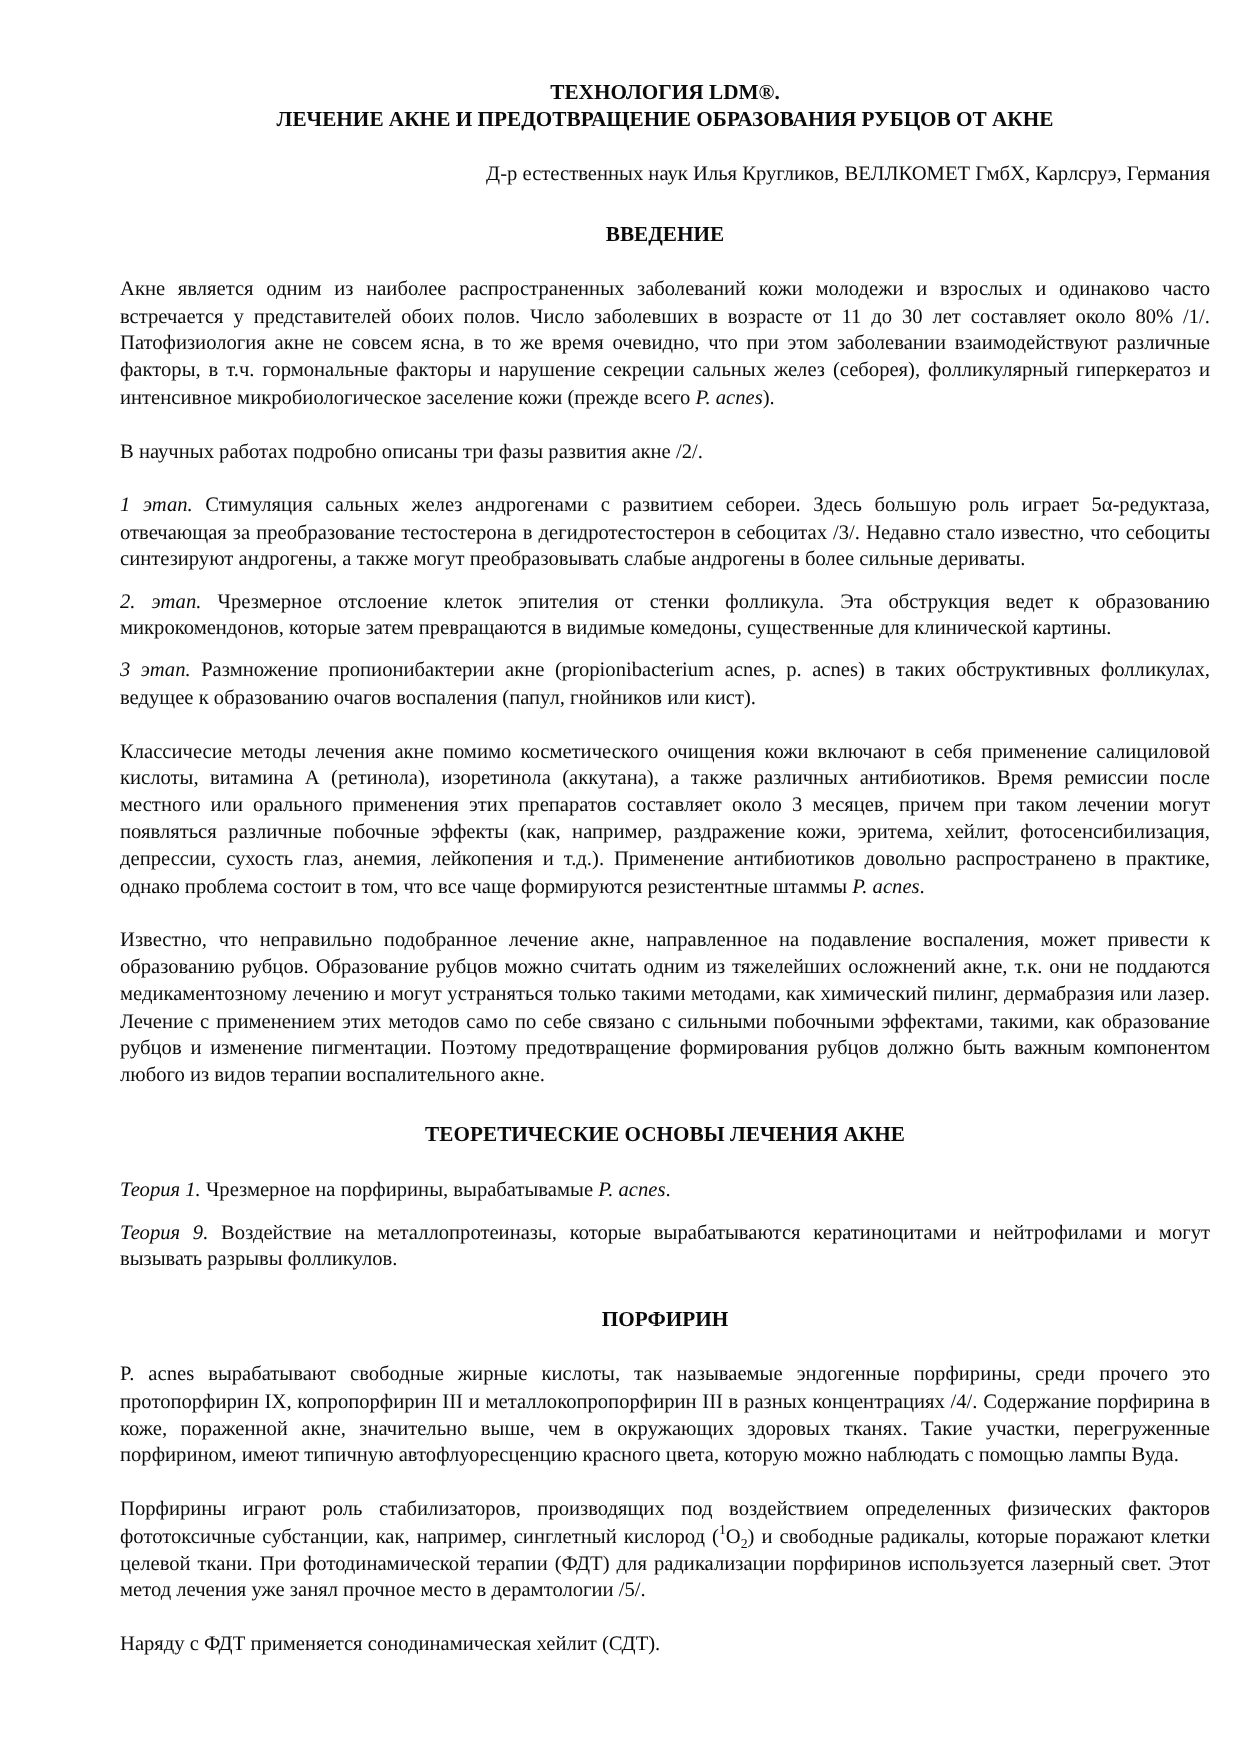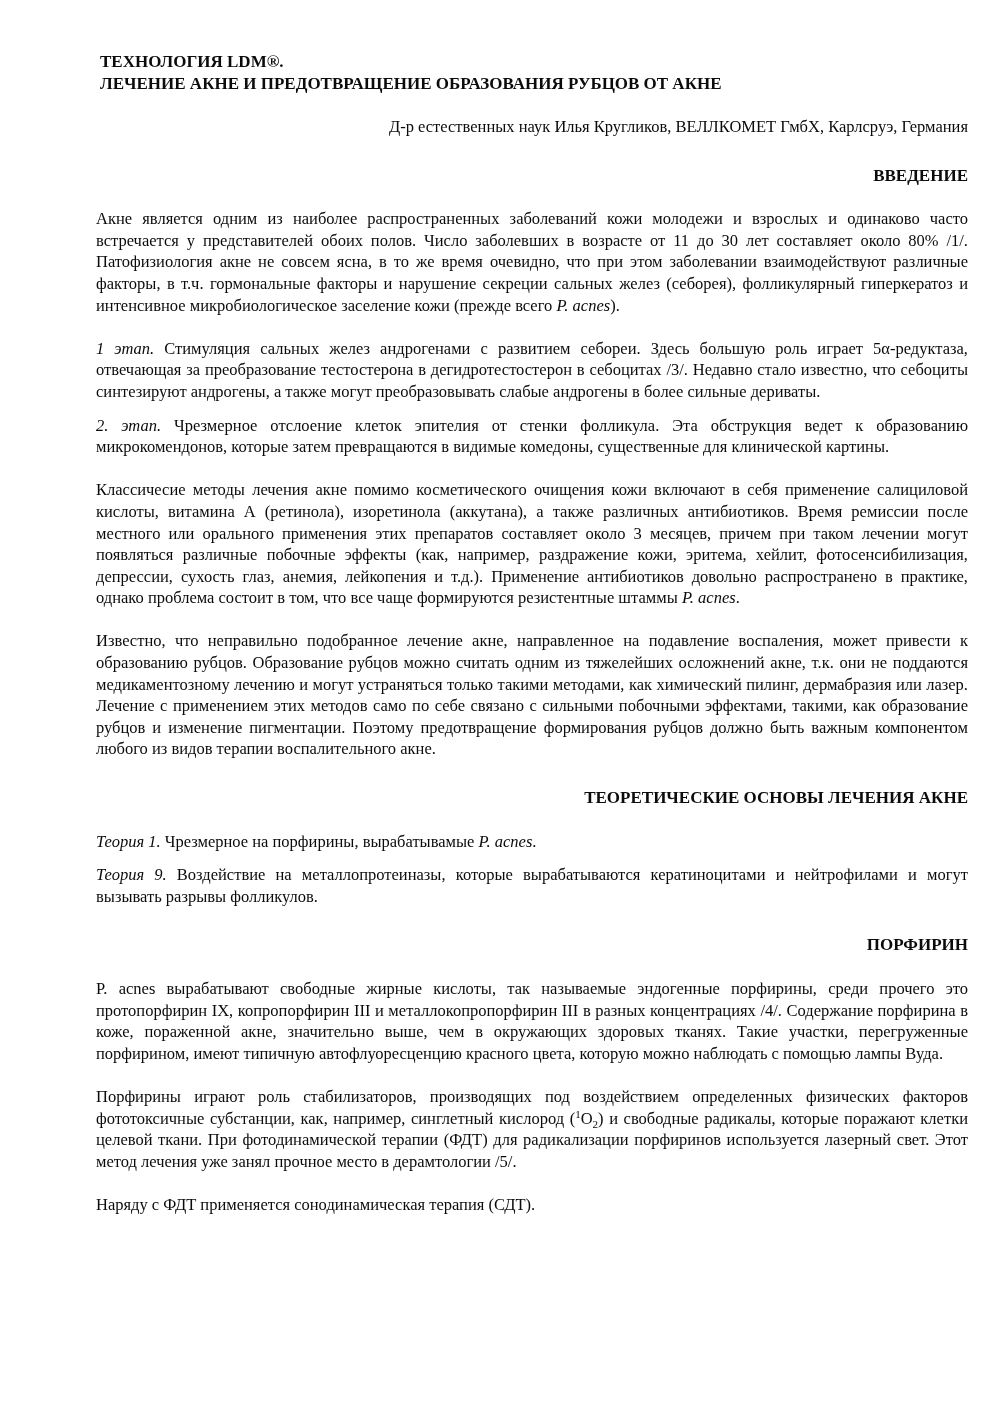--- a/index.html
+++ b/index.html
@@ -17,37 +17,37 @@
     width: 992px;
     height: 1403px;
     padding: 47px 24px 40px 96px;
     background: #ffffff;
     font-family: "Liberation Serif", "DejaVu Serif", serif;
     font-size: 16.5px;
     line-height: 21.6px;
     color: #0b0b0b;
   }
   .title {
-    margin: 4px;
+    margin: 16px;
     font-size: 17px;
     line-height: 22px;
     font-weight: bold;
-    text-align: left;
+    text-align: center;
   }
   .title-line { display: block; }
   .byline {
     margin: 21px 0 0 0;
     text-align: right;
   }
   .heading {
     margin: 27px 0 0 0;
     font-size: 17px;
     line-height: 22px;
     font-weight: bold;
-    text-align: right;
+    text-align: center;
   }
   .para {
     margin: 21.6px 0 0 0;
     text-align: justify;
   }
   .para.tight { margin-top: 12px; }
   sup, sub {
     font-size: 11px;
     line-height: 0;
   }
@@ -57,25 +57,27 @@
 
 <div class="page">
   <h1 class="title">
     <span class="title-line">ТЕХНОЛОГИЯ LDM®.</span>
     <span class="title-line">ЛЕЧЕНИЕ АКНЕ И ПРЕДОТВРАЩЕНИЕ ОБРАЗОВАНИЯ РУБЦОВ ОТ АКНЕ</span>
   </h1>
   <p class="byline">Д-р естественных наук Илья Кругликов, ВЕЛЛКОМЕТ ГмбХ, Карлсруэ, Германия</p>
   <div>
       <h2 class="heading">ВВЕДЕНИЕ</h2>
       <p class="para"><span>Акне является одним из наиболее распространенных заболеваний кожи молодежи и взрослых и одинаково часто встречается у представителей обоих полов. Число заболевших в возрасте от 11 до 30 лет составляет около 80% /1/. Патофизиология акне не совсем ясна, в то же время очевидно, что при этом заболевании взаимодействуют различные факторы, в т.ч. гормональные факторы и нарушение секреции сальных желез (себорея), фолликулярный гиперкератоз и интенсивное микробиологическое заселение кожи (прежде всего </span><i>P. acnes</i><span>).</span></p>
+      <p class="para">В научных работах подробно описаны три фазы развития акне /2/.</p>
       <p class="para"><i>1 этап.</i><span> Стимуляция сальных желез андрогенами с развитием себореи. Здесь большую роль играет 5α-редуктаза, отвечающая за преобразование тестостерона в дегидротестостерон в себоцитах /3/. Недавно стало известно, что себоциты синтезируют андрогены, а также могут преобразовывать слабые андрогены в более сильные дериваты.</span></p>
       <p class="para tight"><i>2. этап.</i><span> Чрезмерное отслоение клеток эпителия от стенки фолликула. Эта обструкция ведет к образованию микрокомендонов, которые затем превращаются в видимые комедоны, существенные для клинической картины.</span></p>
+      <p class="para tight"><i>3 этап.</i><span> Размножение пропионибактерии акне (propionibacterium acnes, p. acnes) в таких обструктивных фолликулах, ведущее к образованию очагов воспаления (папул, гнойников или кист).</span></p>
       <p class="para"><span>Классичесие методы лечения акне помимо косметического очищения кожи включают в себя применение салициловой кислоты, витамина А (ретинола), изоретинола (аккутана), а также различных антибиотиков. Время ремиссии после местного или орального применения этих препаратов составляет около 3 месяцев, причем при таком лечении могут появляться различные побочные эффекты (как, например, раздражение кожи, эритема, хейлит, фотосенсибилизация, депрессии, сухость глаз, анемия, лейкопения и т.д.). Применение антибиотиков довольно распространено в практике, однако проблема состоит в том, что все чаще формируются резистентные штаммы </span><i>P. acnes</i><span>.</span></p>
       <p class="para">Известно, что неправильно подобранное лечение акне, направленное на подавление воспаления, может привести к образованию рубцов. Образование рубцов можно считать одним из тяжелейших осложнений акне, т.к. они не поддаются медикаментозному лечению и могут устраняться только такими методами, как химический пилинг, дермабразия или лазер. Лечение с применением этих методов само по себе связано с сильными побочными эффектами, такими, как образование рубцов и изменение пигментации. Поэтому предотвращение формирования рубцов должно быть важным компонентом любого из видов терапии воспалительного акне.</p>
       <h2 class="heading">ТЕОРЕТИЧЕСКИЕ ОСНОВЫ ЛЕЧЕНИЯ АКНЕ</h2>
       <p class="para"><i>Теория 1.</i><span> Чрезмерное на порфирины, вырабатывамые </span><i>P. acnes</i><span>.</span></p>
       <p class="para tight"><i>Теория 9.</i><span> Воздействие на металлопротеиназы, которые вырабатываются кератиноцитами и нейтрофилами и могут вызывать разрывы фолликулов.</span></p>
       <h2 class="heading">ПОРФИРИН</h2>
       <p class="para">P. acnes вырабатывают свободные жирные кислоты, так называемые эндогенные порфирины, среди прочего это протопорфирин IX, копропорфирин III и металлокопропорфирин III в разных концентрациях /4/. Содержание порфирина в коже, пораженной акне, значительно выше, чем в окружающих здоровых тканях. Такие участки, перегруженные порфирином, имеют типичную автофлуоресценцию красного цвета, которую можно наблюдать с помощью лампы Вуда.</p>
       <p class="para"><span>Порфирины играют роль стабилизаторов, производящих под воздействием определенных физических факторов фототоксичные субстанции, как, например, синглетный кислород (</span><sup>1</sup><span>O</span><sub>2</sub><span>) и свободные радикалы, которые поражают клетки целевой ткани. При фотодинамической терапии (ФДТ) для радикализации порфиринов используется лазерный свет. Этот метод лечения уже занял прочное место в дерамтологии /5/.</span></p>
-      <p class="para">Наряду с ФДТ применяется сонодинамическая терапия (СДТ).</p>
+      <p class="para">Наряду с ФДТ применяется сонодинамическая хейлит (СДТ).</p>
     </div>
 </div>
 
 </body></html>

